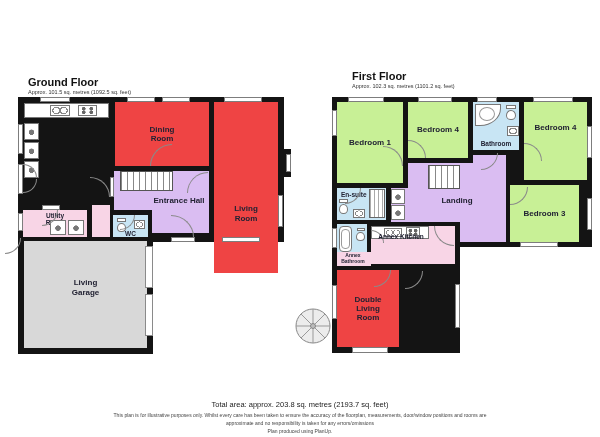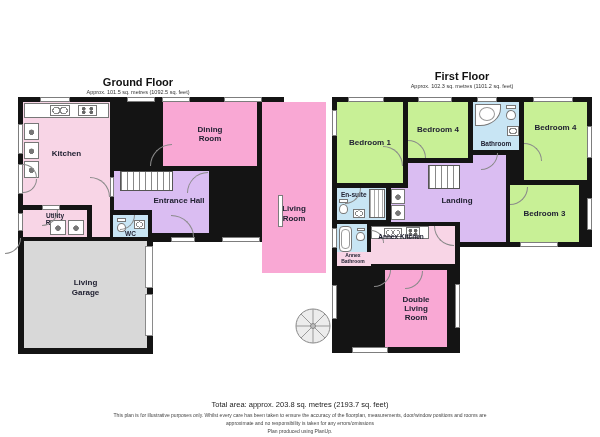--- a/index.html
+++ b/index.html
@@ -2,25 +2,25 @@
 <html><head>
 <meta charset="utf-8">
 <style>
   html,body{margin:0;padding:0;background:#fff;}
   .canvas{position:relative;width:600px;height:437px;background:#fff;overflow:hidden;
           font-family:"Liberation Sans",sans-serif;color:#222;}
   .canvas *{box-sizing:border-box;}
   .abs{position:absolute;}
   .wall{position:absolute;background:#141414;}
   .room{position:absolute;display:flex;align-items:center;justify-content:center;text-align:center;}
-  .pink{background:#f8d5e6;} .beige{background:#f9a8d4;margin-left:48px;} .purple{background:#dabdf2;}
+  .pink{background:#f8d5e6;} .beige{background:#ef4444;} .purple{background:#dabdf2;}
   .blue{background:#c8e5f4;} .green{background:#c8f096;} .gray{background:#d8d8d8;}
   .rlabel{font-size:8px;font-weight:bold;color:#222233;line-height:1.15;}
   .rlabel.sm{font-size:6.5px;} .rlabel.xs{font-size:5px;}
-  .ftitle{position:absolute;text-align:center;}
+  .ftitle{position:absolute;}
   .t1{font-size:11px;font-weight:bold;color:#111;}
   .t2{font-size:5.5px;color:#333;margin-top:1px;}
   .win{position:absolute;background:#fff;border:1px solid #7d7d7d;}
   .stairs{position:absolute;background:#fff;border:1px solid #555;
           background-image:repeating-linear-gradient(90deg,#888 0 1px,transparent 1px 6px);}
   .arc{position:absolute;}
   .arc-ne{border-top:1px solid #8a8a8a;border-right:1px solid #8a8a8a;border-top-right-radius:100% 100%;}
   .arc-nw{border-top:1px solid #8a8a8a;border-left:1px solid #8a8a8a;border-top-left-radius:100% 100%;}
   .arc-se{border-bottom:1px solid #8a8a8a;border-right:1px solid #8a8a8a;border-bottom-right-radius:100% 100%;}
   .arc-sw{border-bottom:1px solid #8a8a8a;border-left:1px solid #8a8a8a;border-bottom-left-radius:100% 100%;}
@@ -63,23 +63,20 @@
   <div class="ftitle" style="left:352px;top:70px;width:220px">
     <div class="t1">First Floor</div>
     <div class="t2">Approx. 102.3 sq. metres (1101.2 sq. feet)</div>
   </div>
 
   <div class="wall" style="left:18px;top:97px;width:266px;height:145px"></div>
   <div class="wall" style="left:18px;top:233px;width:135px;height:121px"></div>
   <div class="wall" style="left:277px;top:149px;width:14px;height:28px"></div>
   <div class="win" style="left:286px;top:154px;width:5px;height:18px"></div>
 
-  <div class="room pink" style="left:23px;top:102px;width:87px;height:103px">
-    <span class="rlabel">Kitchen</span>
-  </div>
   <div class="room pink" style="left:92px;top:205px;width:18px;height:32px"></div>
   <div class="room beige" style="left:115px;top:102px;width:94px;height:64px">
     <span class="rlabel" style="width:46px">Dining Room</span>
   </div>
   <div class="room beige" style="left:214px;top:102px;width:64px;height:171px">
     <span class="rlabel" style="width:40px;margin-top:52px">Living Room</span>
   </div>
   <div class="room purple" style="left:114px;top:171px;width:95px;height:39px"></div>
   <div class="room purple" style="left:152px;top:210px;width:57px;height:23px"></div>
   <div class="abs rlabel" style="left:140px;top:196px;width:78px;text-align:center;z-index:6">Entrance Hall</div>

